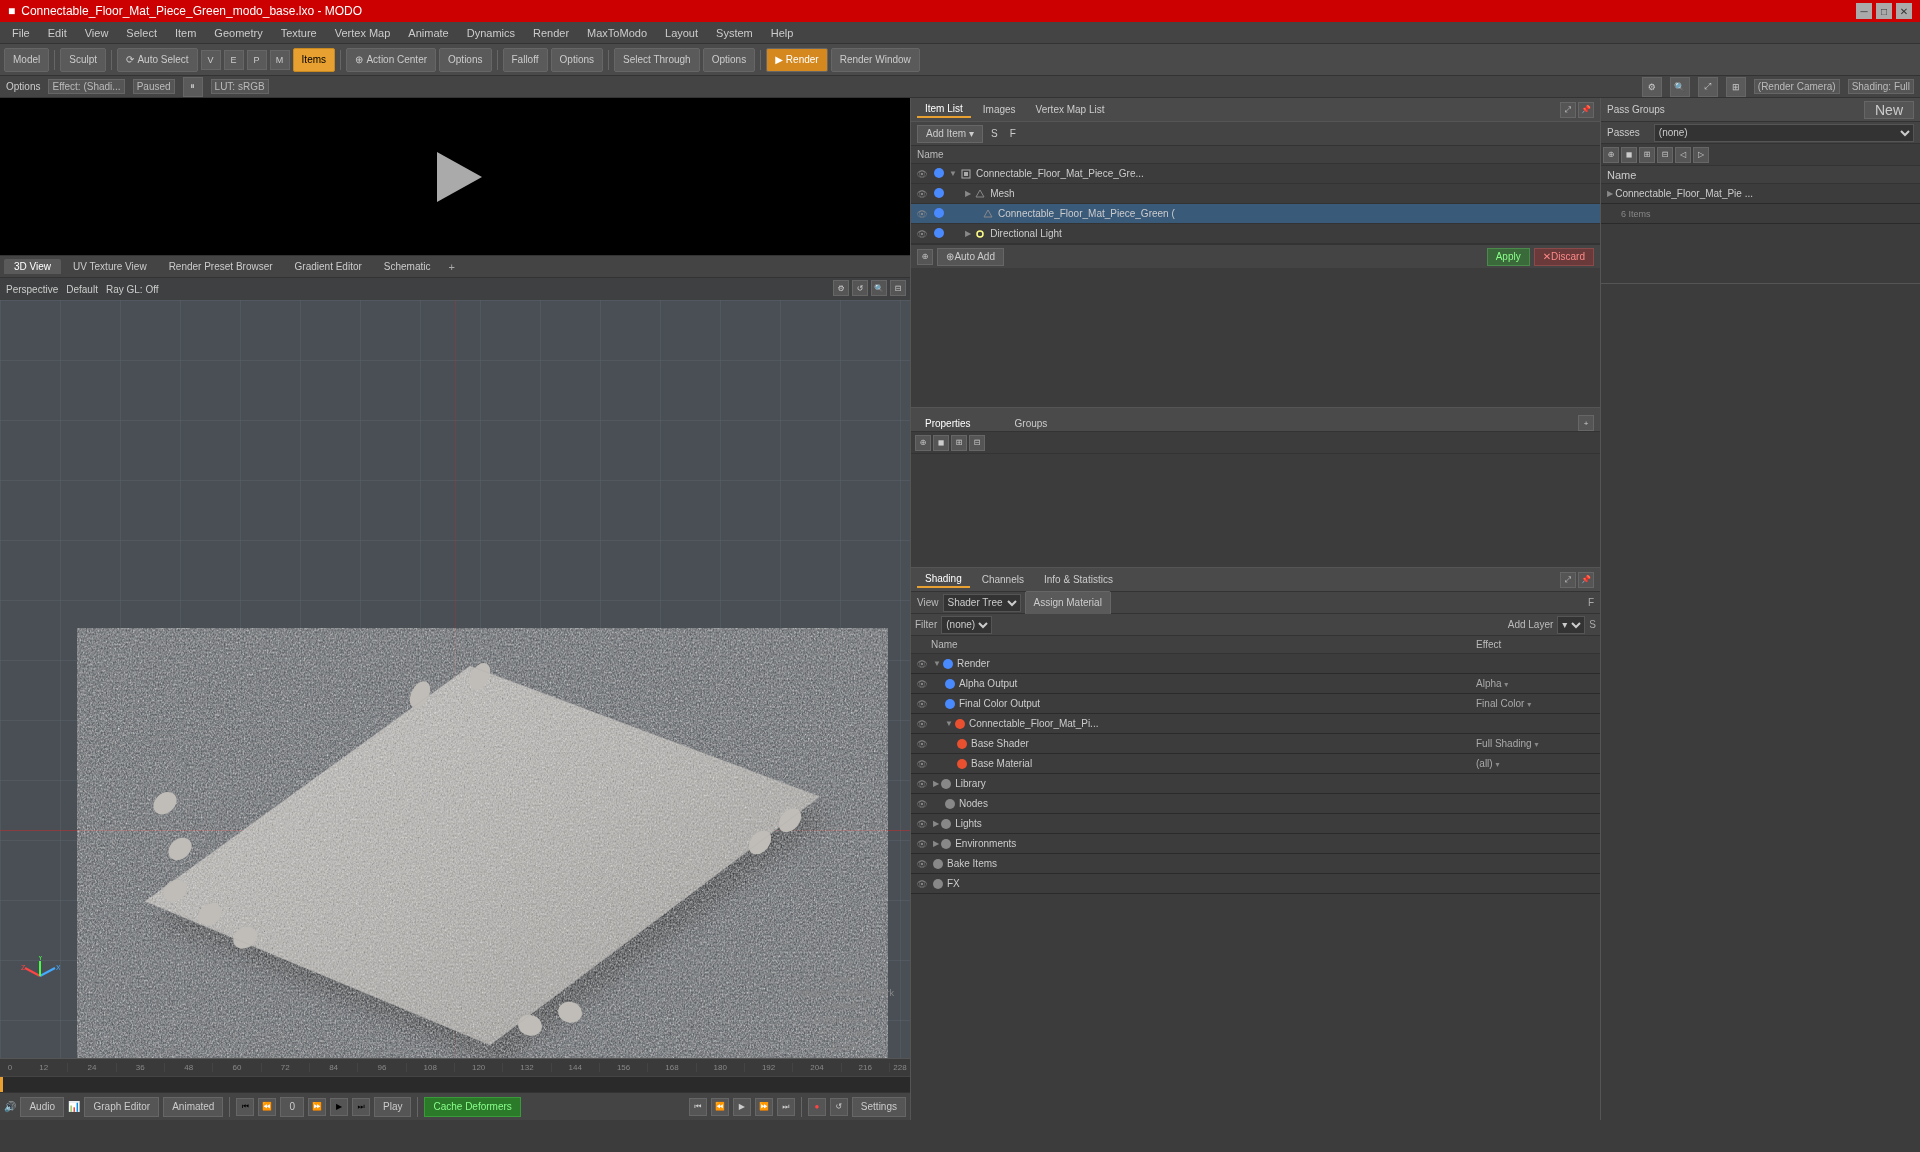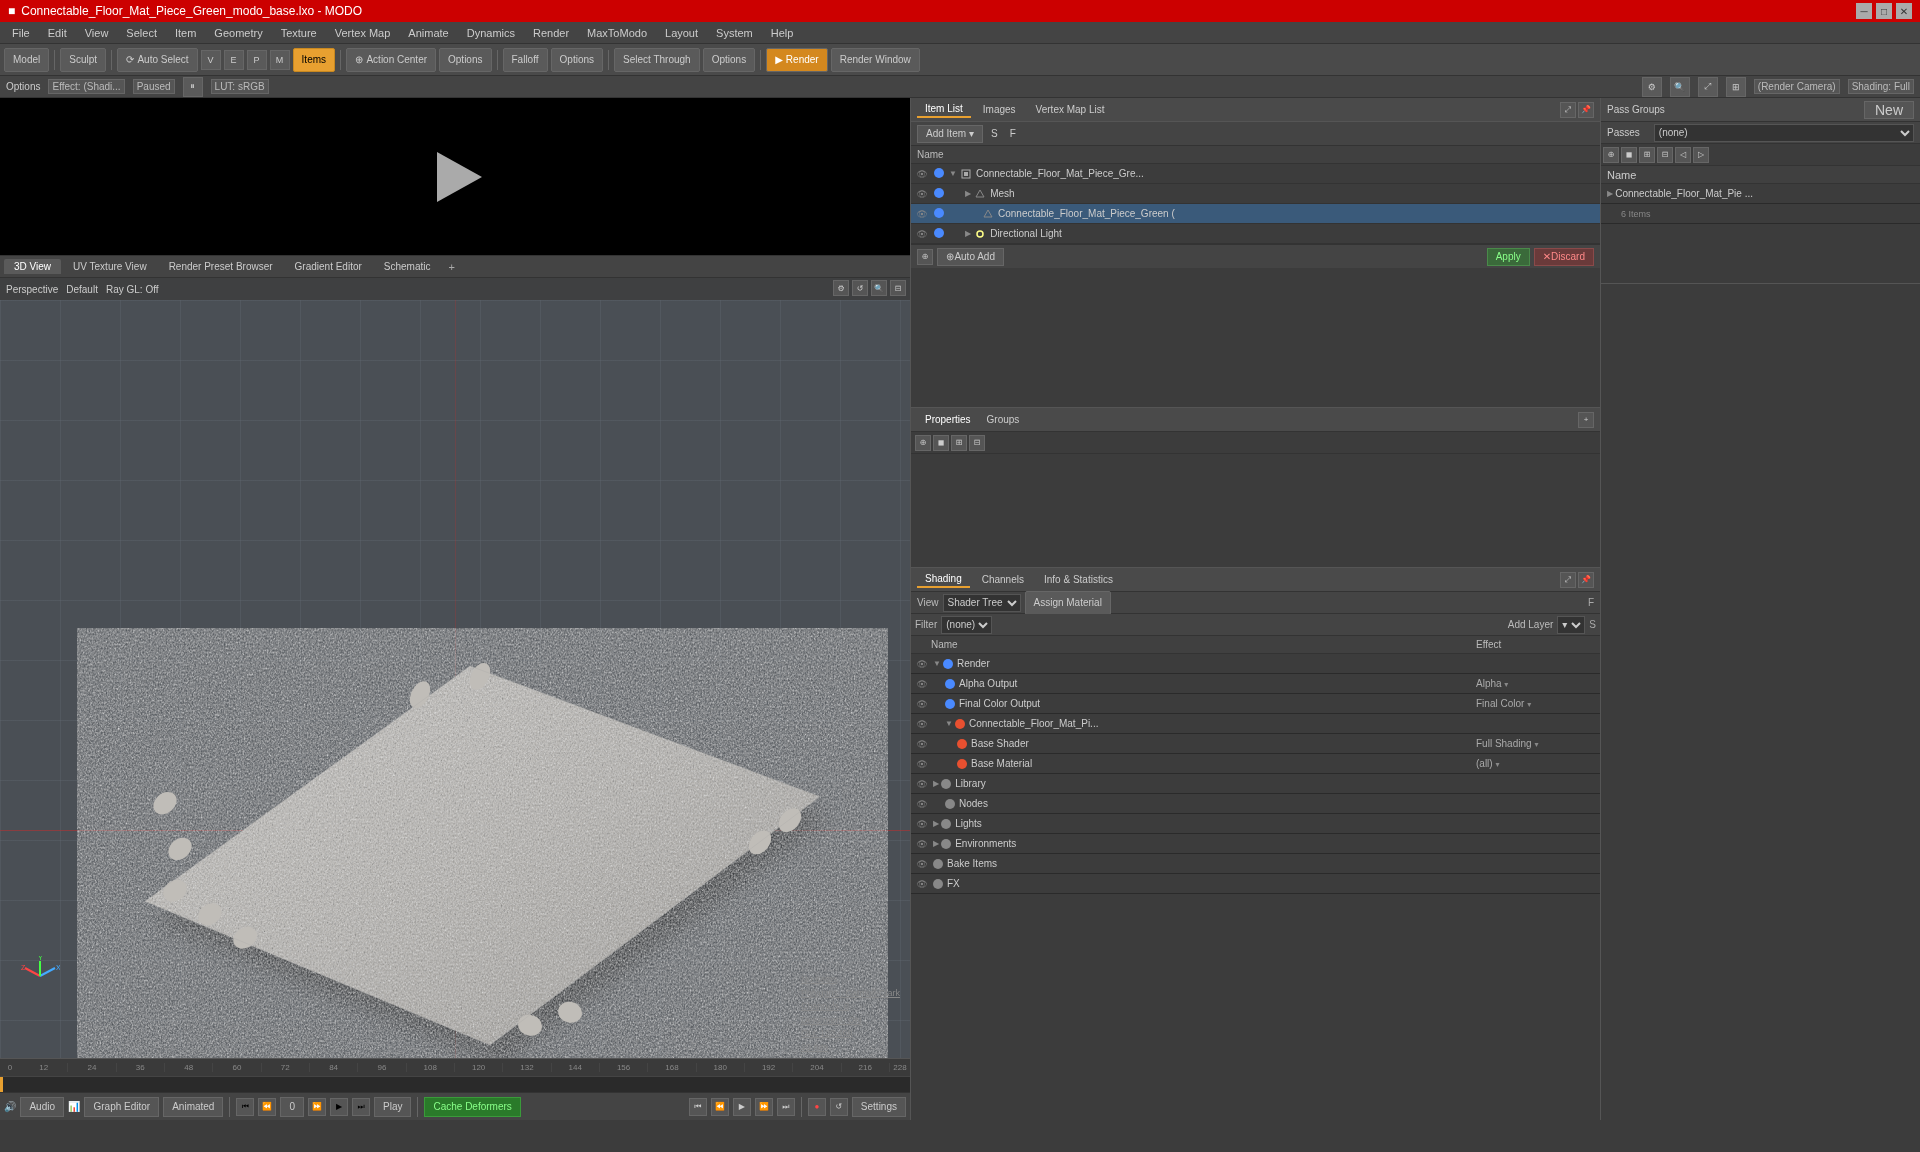--- a/index.html
+++ b/index.html
@@ -52,21 +52,21 @@
     .vp-icons { position: absolute; top: 2px; right: 4px; display: flex; gap: 3px; }
     .vp-icon { width: 16px; height: 16px; background: #555; border: 1px solid #666; display: flex; align-items: center; justify-content: center; font-size: 8px; color: #ccc; cursor: pointer; }
 
     
     .viewport-content { position: absolute; top: 22px; left: 0; right: 0; bottom: 0; overflow: hidden; }
     .grid-overlay { position: absolute; top: 0; left: 0; right: 0; bottom: 0; background-image: linear-gradient(rgba(100,110,120,0.3) 1px, transparent 1px), linear-gradient(90deg, rgba(100,110,120,0.3) 1px, transparent 1px); background-size: 60px 60px; }
     .red-line-h { position: absolute; bottom: 30%; left: 0; right: 0; height: 1px; background: rgba(180,50,50,0.6); }
     .red-line-v { position: absolute; top: 0; bottom: 0; left: 50%; width: 1px; background: rgba(180,50,50,0.3); }
 
     
-    .vp-status { position: absolute; bottom: 4px; right: 10px; font-size: 9px; color: #888; text-align: left; line-height: 1.5; text-decoration: underline; }
+    .vp-status { position: absolute; bottom: 4px; right: 16px; font-size: 9px; color: #888; text-align: center; line-height: 1.5; }
     .tl-num { flex: 1; border-right: 1px solid #444; display: flex; align-items: center; justify-content: center; font-size: 8px; color: #888; }
 
     
     #bottom-toolbar { height: 28px; background: #444; border-top: 1px solid #333; display: flex; align-items: center; padding: 0 4px; gap: 4px; }
     .bt-btn { height: 20px; padding: 0 8px; background: #555; border: 1px solid #666; color: #ccc; font-size: 10px; cursor: pointer; display: flex; align-items: center; gap: 3px; }
     .bt-icon { width: 18px; height: 18px; background: #555; border: 1px solid #666; display: flex; align-items: center; justify-content: center; font-size: 8px; cursor: pointer; }
     .bt-green { background: #2a7a2a; border-color: #3a9a3a; color: #8f8; }
 
     
     #right-panel { flex: 1; display: flex; flex-direction: column; background: #3c3c3c; border-left: 1px solid #555; }
@@ -92,21 +92,21 @@
 
     
     .btn-bar { height: 24px; background: #444; display: flex; align-items: center; padding: 0 6px; gap: 4px; border-top: 1px solid #333; }
     .btn-sm { height: 18px; padding: 0 8px; border: 1px solid #666; font-size: 10px; cursor: pointer; display: flex; align-items: center; }
     .btn-apply { background: #3a6a3a; color: #8f8; border-color: #4a8a4a; }
     .btn-discard { background: #6a3a3a; color: #f88; border-color: #8a4a4a; }
     .btn-auto { background: #555; color: #ccc; }
 
     
     #props-groups { height: 160px; border-bottom: 1px solid #555; display: flex; flex-direction: column; }
-    .pg-header { height: 24px; background: #4a4a4a; display: flex; align-items: center; padding: 8px 6px; border-bottom: 1px solid #333; }
+    .pg-header { height: 24px; background: #4a4a4a; display: flex; align-items: flex-end; padding: 0 6px; border-bottom: 1px solid #333; gap: 28px; }
     .pg-tab { padding: 2px 8px; font-size: 10px; cursor: pointer; }
     .pg-tab.active { color: #fff; }
     .pg-content { flex: 1; background: #3c3c3c; padding: 4px; }
     .pg-toolbar { height: 22px; display: flex; align-items: center; gap: 2px; padding: 0 4px; border-bottom: 1px solid #333; }
 
     
     #shading-panel { flex: 1; display: flex; flex-direction: column; }
     .shading-header { height: 24px; background: #4a4a4a; display: flex; align-items: center; padding: 0 6px; gap: 4px; border-bottom: 1px solid #333; }
     .shading-tabs { height: 22px; background: #444; display: flex; align-items: center; padding: 0 6px; gap: 4px; border-bottom: 1px solid #333; }
     .shading-filter { height: 22px; background: #444; display: flex; align-items: center; padding: 0 4px; gap: 4px; border-bottom: 1px solid #333; }

